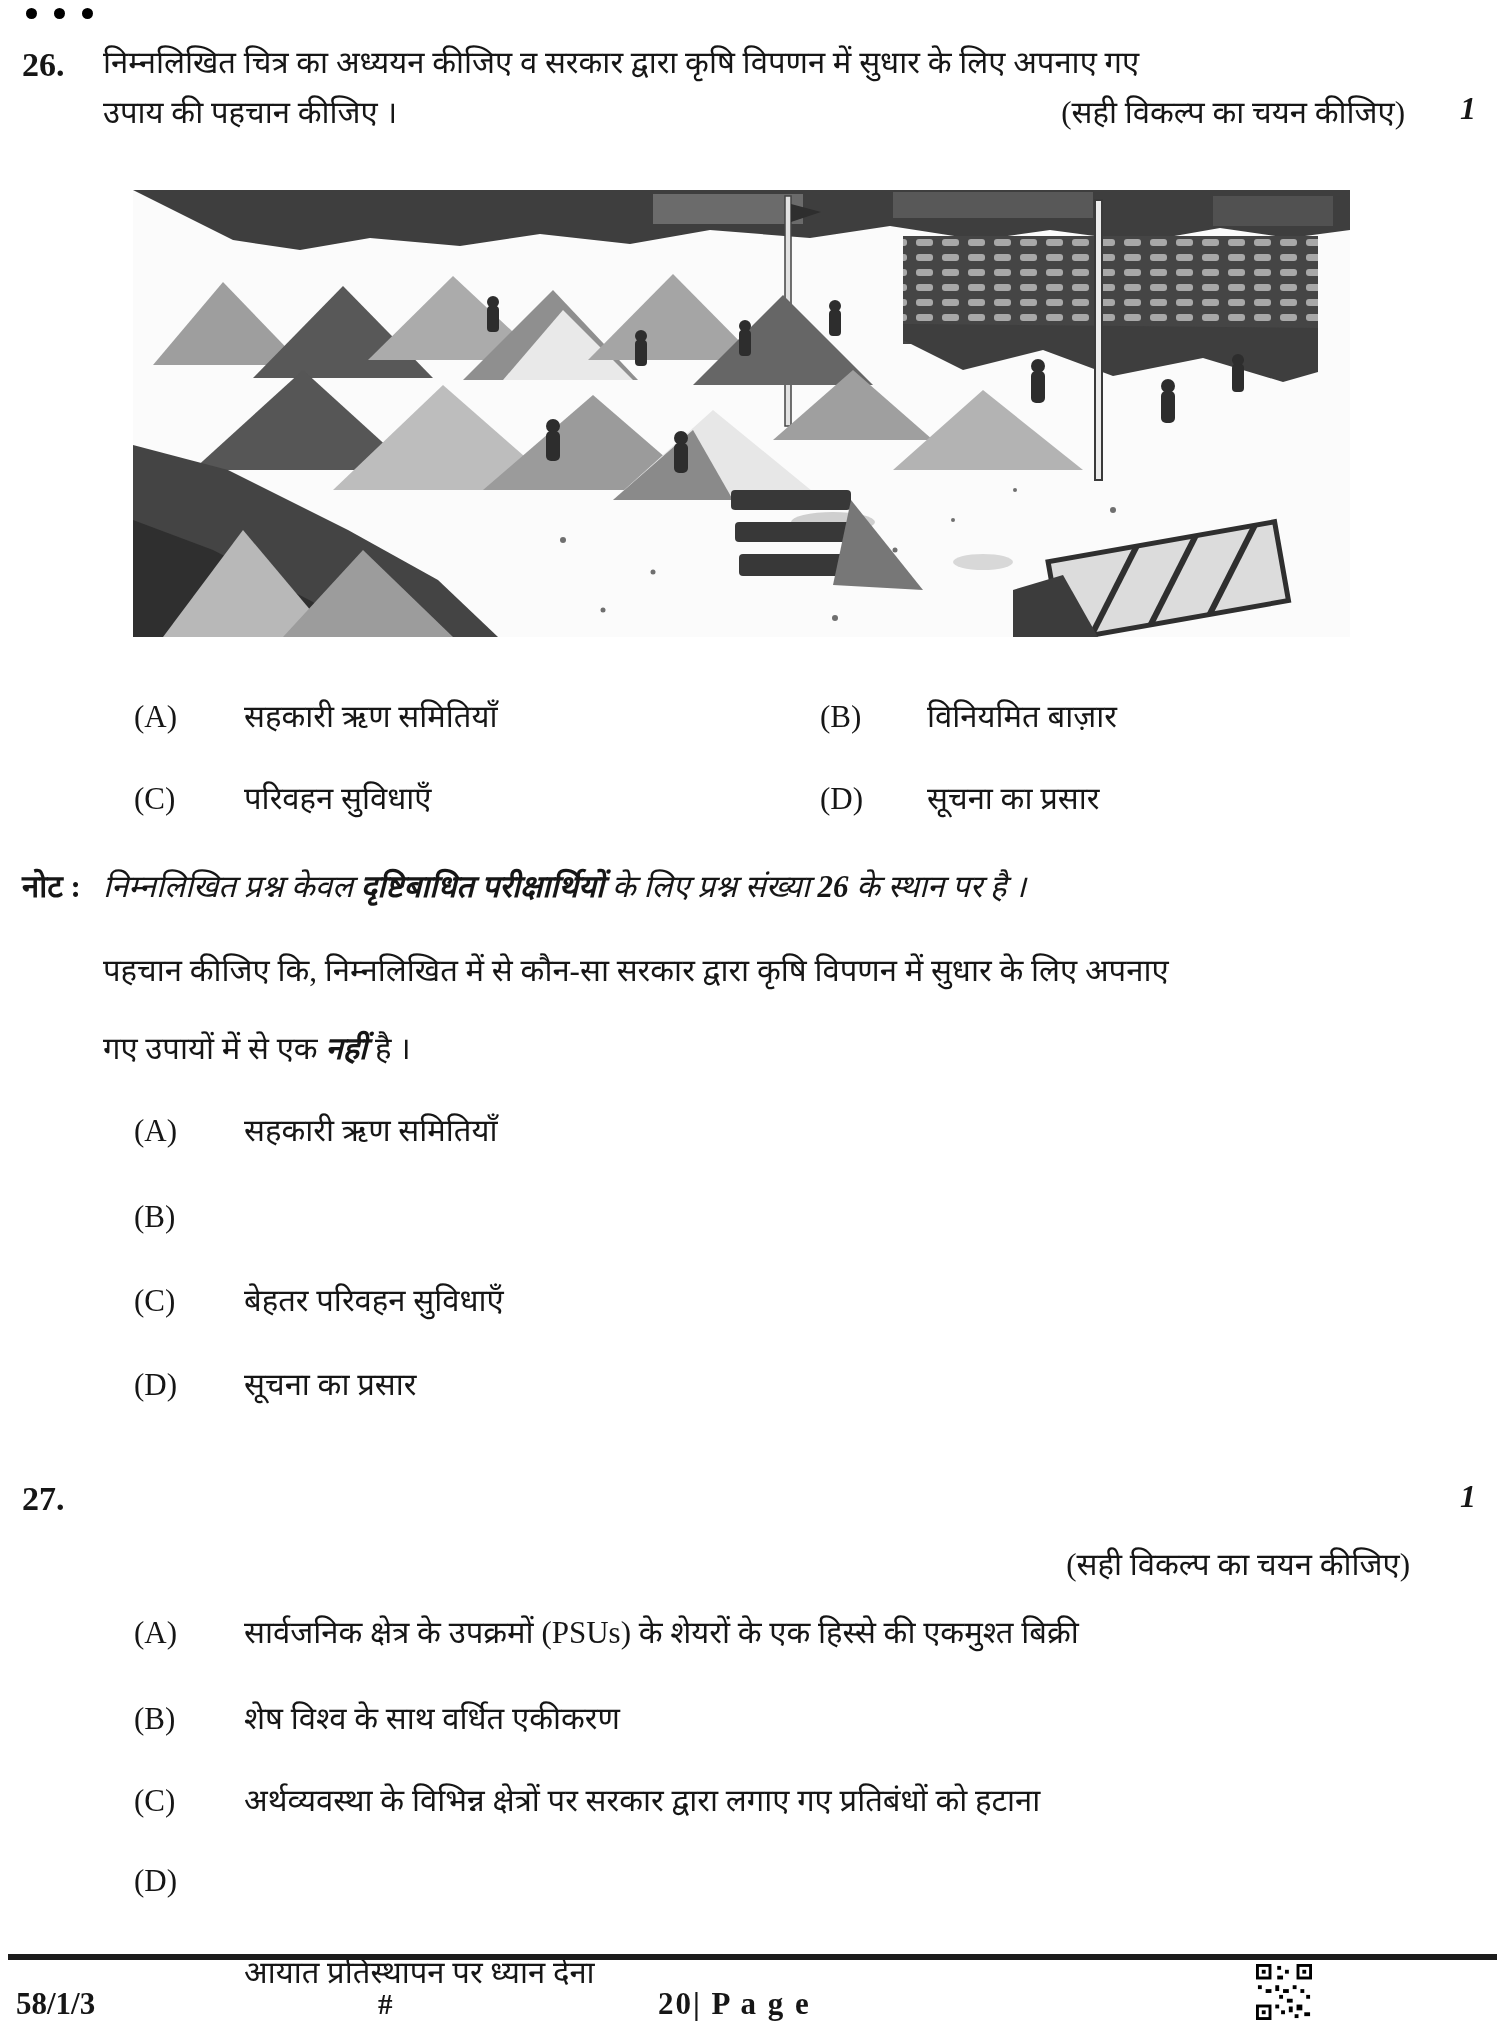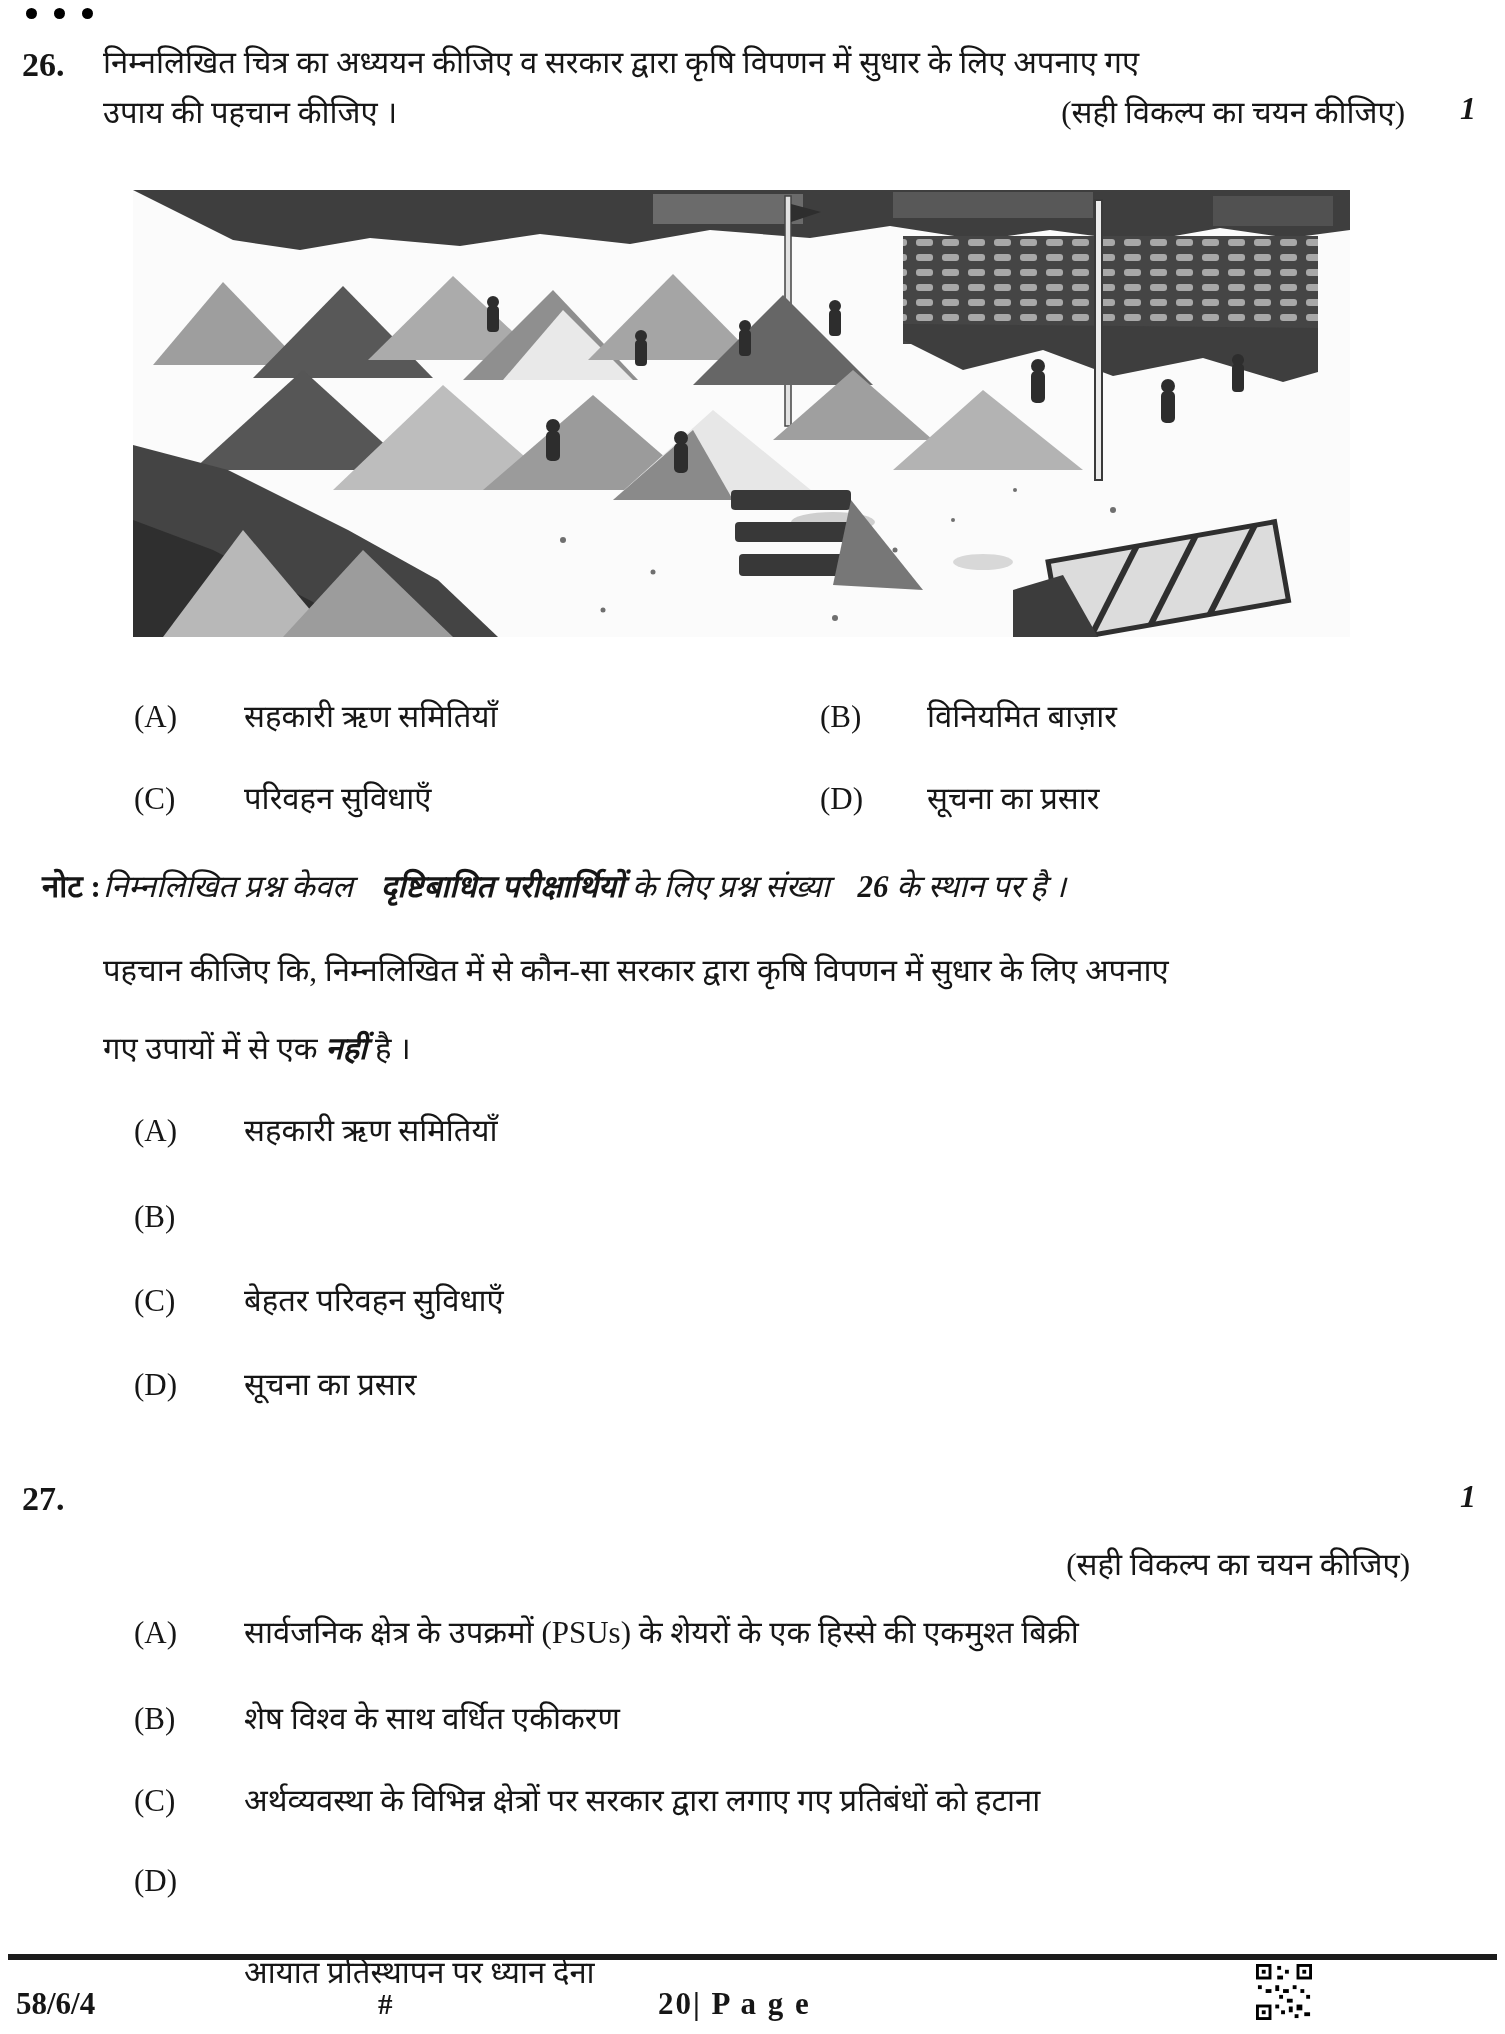--- a/index.html
+++ b/index.html
@@ -4,21 +4,21 @@
 <style>
   html,body{margin:0;padding:0;background:#e9e9e9;}
   .page{
     position:relative;width:1505px;height:2034px;background:#ffffff;
     overflow:hidden;font-family:"Liberation Serif","DejaVu Serif",serif;color:#161616;
     margin:0 auto;
   }
   .line{position:absolute;font-size:31px;line-height:1.25;white-space:nowrap;}
   .qnum{position:absolute;left:22px;font-weight:bold;font-size:34px;white-space:nowrap;}
   .marks{position:absolute;font-style:italic;font-weight:bold;font-size:32px;}
-  .b{font-weight:bold;margin-left:20px;}
+  .b{font-weight:bold;}
   .i{font-style:italic;}
   .bi{font-weight:bold;font-style:italic;}
   .right{text-align:left;}
   .dots{position:absolute;left:26px;top:8px;display:flex;gap:17px;}
   .dot{width:11px;height:11px;border-radius:50%;background:#000;}
   .figure{position:absolute;left:133px;top:190px;width:1217px;height:447px;display:block;}
   .divider{position:absolute;left:8px;top:1954px;width:1489px;height:6px;background:#1c1c1c;}
   .footer-code{position:absolute;left:16px;top:1986px;font-weight:bold;font-size:31px;}
   .footer-hash{position:absolute;left:378px;top:1988px;font-weight:bold;font-size:29px;}
   .footer-page{position:absolute;left:658px;top:1986px;font-weight:bold;font-size:31px;letter-spacing:2px;}
@@ -186,21 +186,21 @@
   <div class="line" style="left:134px;top:1614px">(A)</div>
   <div class="line" style="left:244px;top:1614px">सार्वजनिक क्षेत्र के उपक्रमों (PSUs) के शेयरों के एक हिस्से की एकमुश्त बिक्री</div>
   <div class="line" style="left:134px;top:1700px">(B)</div>
   <div class="line" style="left:244px;top:1700px">शेष विश्व के साथ वर्धित एकीकरण</div>
   <div class="line" style="left:134px;top:1782px">(C)</div>
   <div class="line" style="left:244px;top:1782px">अर्थव्यवस्था के विभिन्न क्षेत्रों पर सरकार द्वारा लगाए गए प्रतिबंधों को हटाना</div>
   <div class="line" style="left:134px;top:1862px">(D)</div>
   <div class="line" style="left:244px;top:1954px">आयात प्रतिस्थापन पर ध्यान देना</div>
 
   <div class="divider"></div>
-  <div class="footer-code">58/6/4</div>
+  <div class="footer-code">58/1/3</div>
   <div class="footer-hash">#</div>
   <div class="footer-page">20| P a g e</div>
 
   <svg class="qr" viewBox="0 0 29 29" aria-hidden="true">
     <rect width="29" height="29" fill="#ffffff"></rect>
     <g fill="#000000">
       <rect x="0" y="0" width="8" height="8"></rect>
         <rect x="21" y="0" width="8" height="8"></rect>
         <rect x="0" y="21" width="8" height="8"></rect>
     </g>

